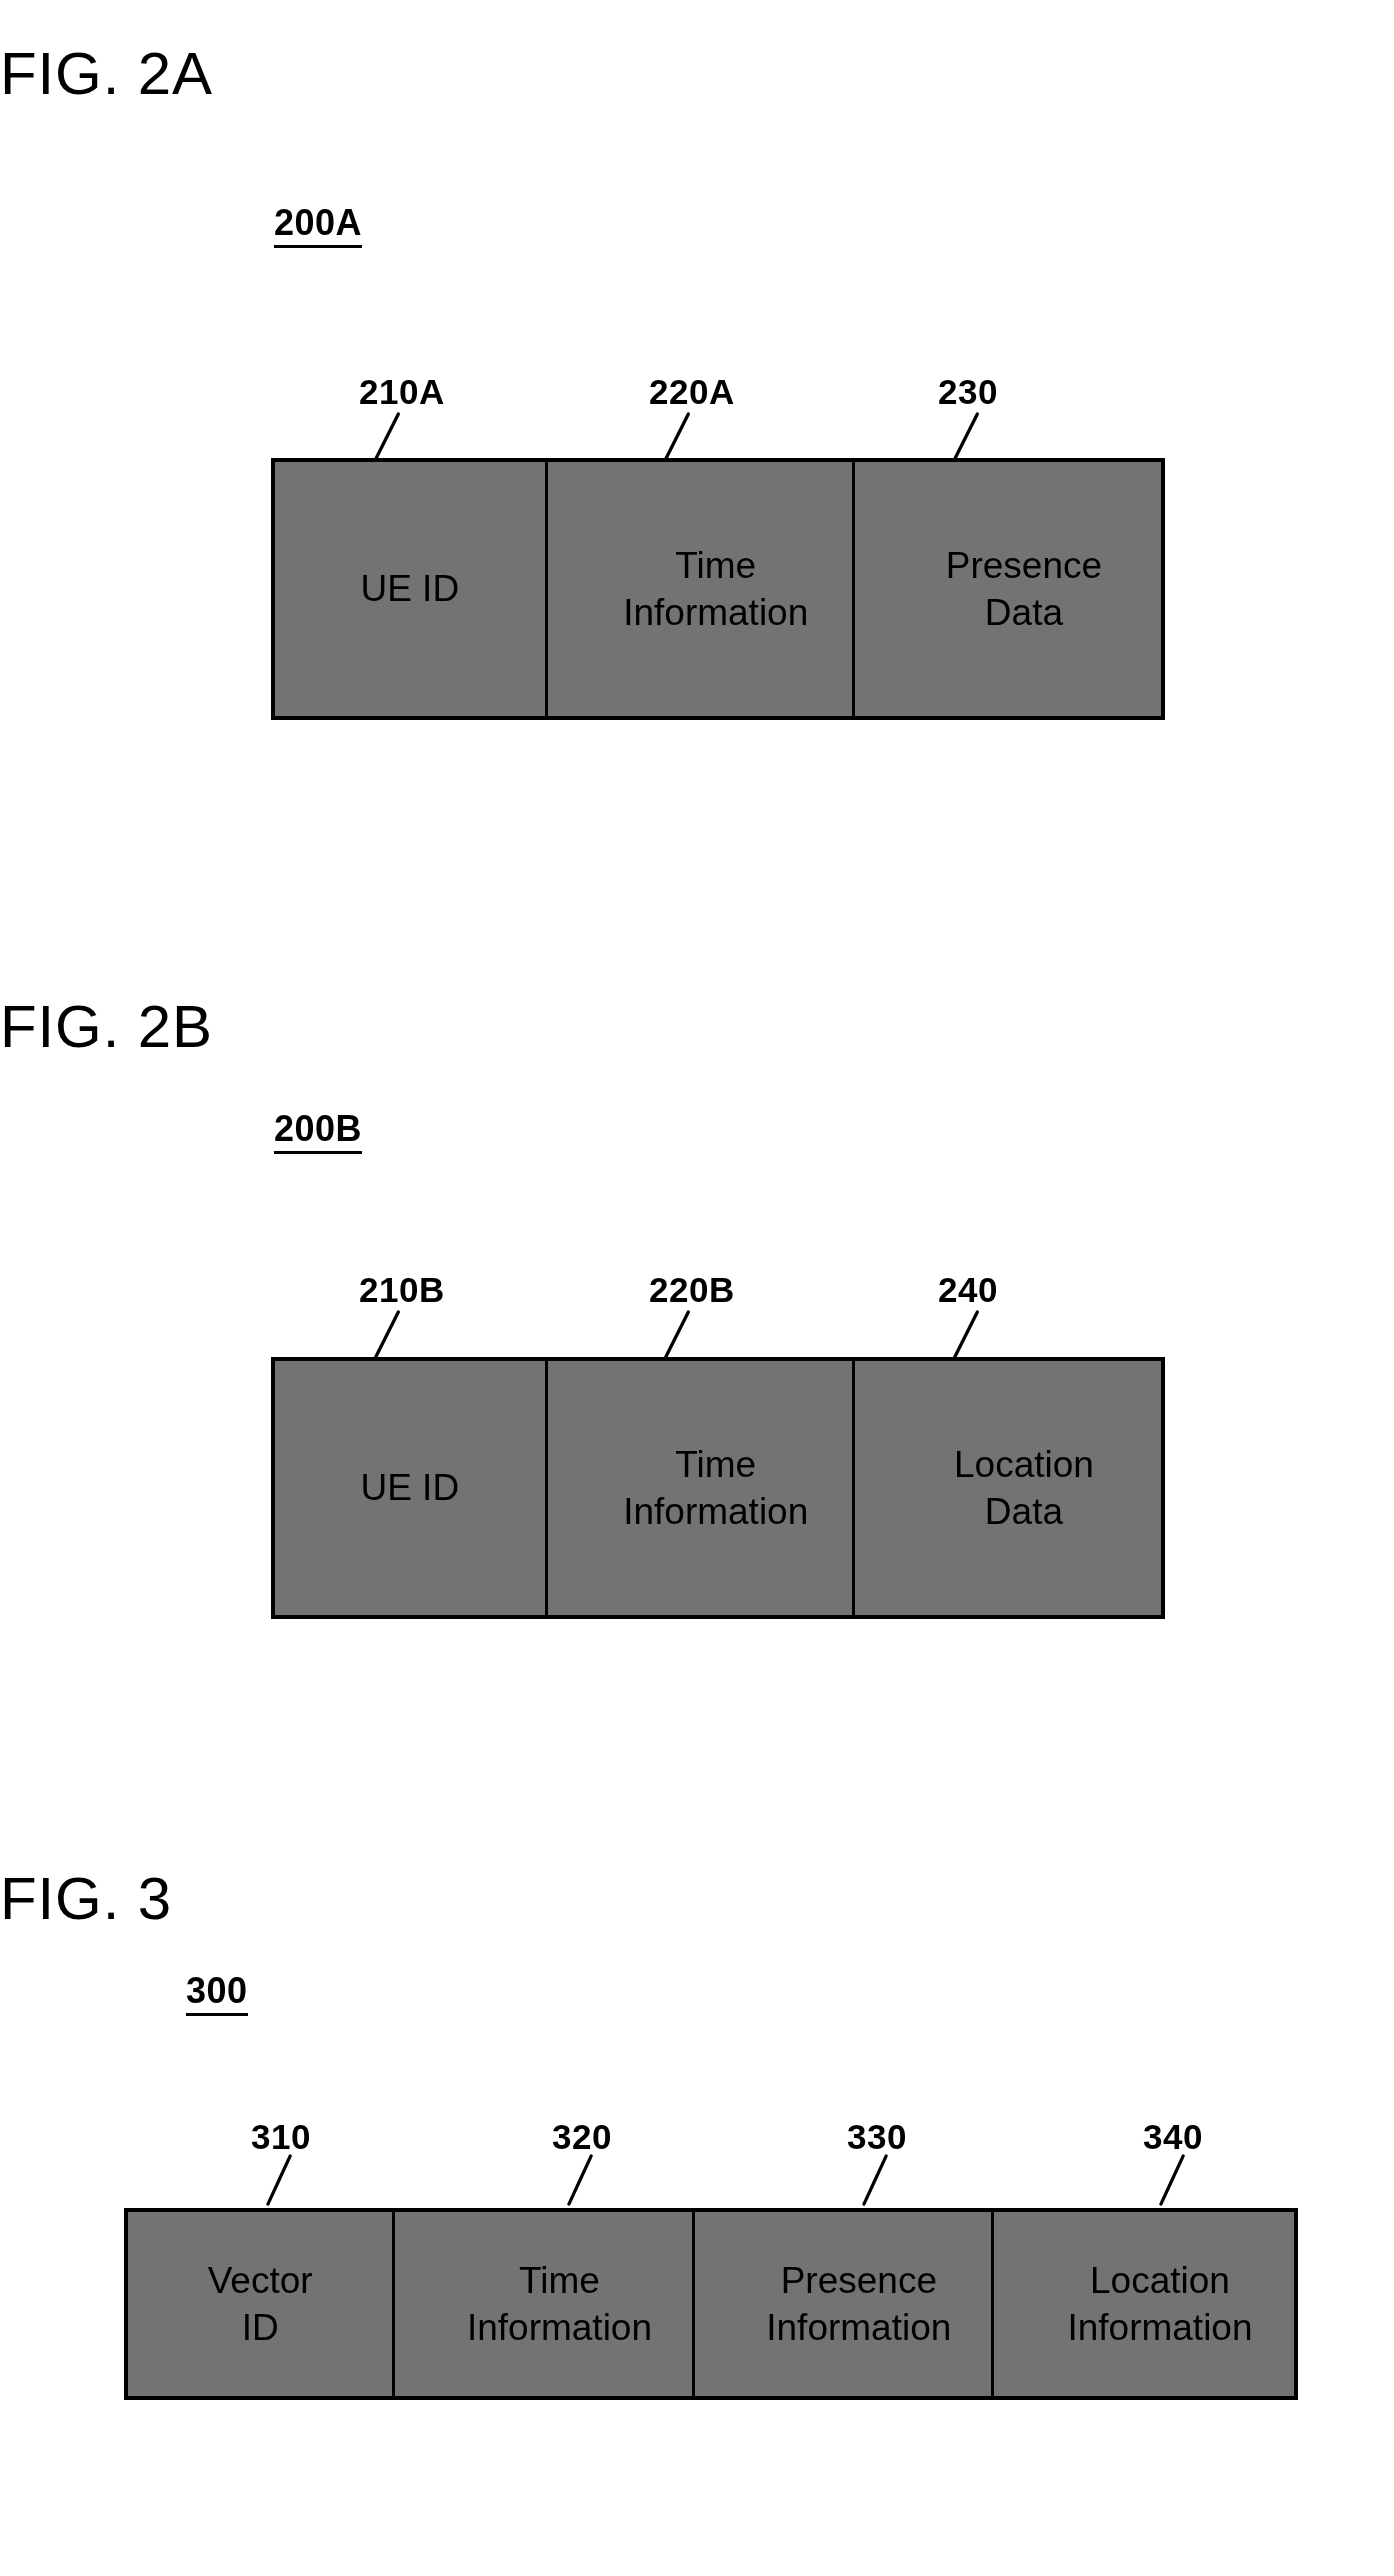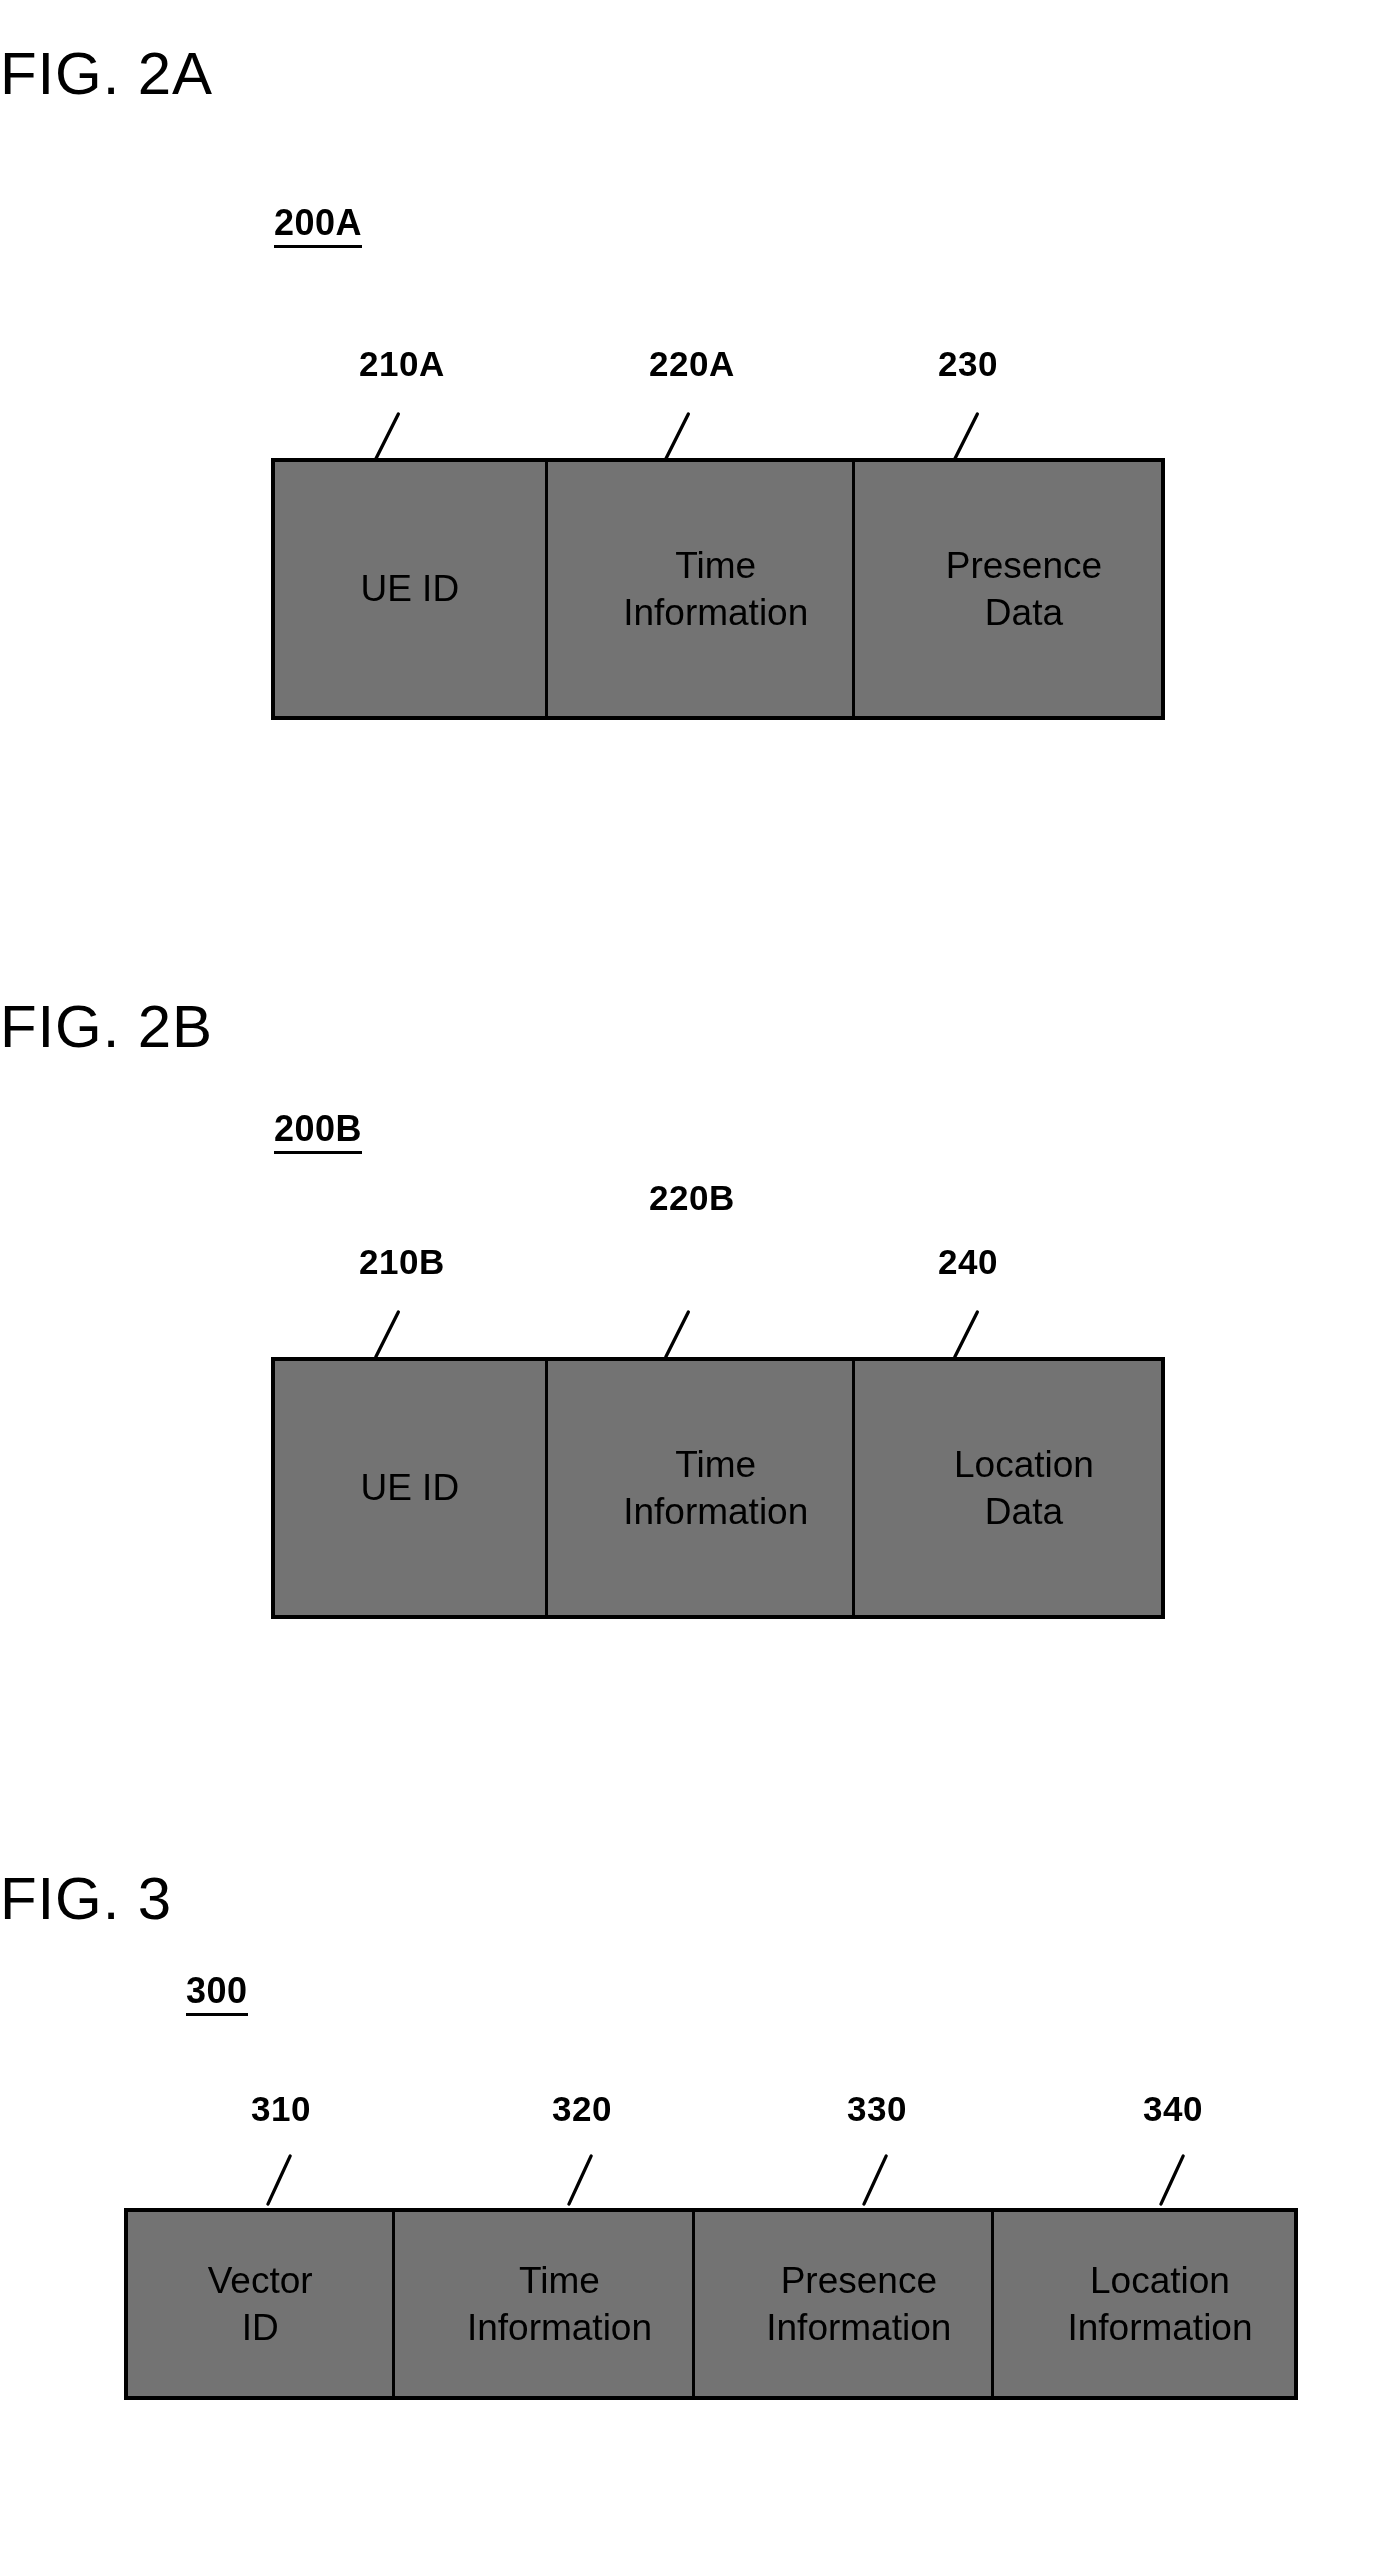--- a/index.html
+++ b/index.html
@@ -46,20 +46,21 @@
 
   
   .callout {
     position: absolute;
     font-size: 35px;
     font-weight: 600;
     letter-spacing: 0.5px;
     line-height: 1;
     white-space: nowrap;
     font-family: "Liberation Sans", sans-serif;
+    margin-top: 28px;
   }
 
   
   .leader {
     position: absolute;
     width: 32px;
     height: 49px;
     overflow: visible;
   }
   .leader svg { display: block; overflow: visible; }
@@ -133,21 +134,21 @@
   </div>
 </div>
 
 <div class="figure" style="top:0;">
 
   <div class="fig-title" style="position:absolute; top:992px; left:0; width:1394px;">FIG. 2B</div>
 
   <div class="ref-underlined" style="top:1110px; left:274px;">200B</div>
 
   <div class="callout" style="top:1244px; left:359px;">210B</div>
-  <div class="callout" style="top:1180px; left:649px;">220B</div>
+  <div class="callout" style="top:1244px; left:649px;">220B</div>
   <div class="callout" style="top:1244px; left:938px;">240</div>
 
   <div class="leader" style="top:1310px; left:372px;">
     <svg width="32" height="49" viewBox="0 0 34 52">
         <path d="M28 2 C20 18, 12 34, 4 50" stroke="#000" stroke-width="3.5" fill="none" stroke-linecap="round"></path>
       </svg>
   </div>
   <div class="leader" style="top:1310px; left:662px;">
     <svg width="32" height="49" viewBox="0 0 34 52">
         <path d="M28 2 C20 18, 12 34, 4 50" stroke="#000" stroke-width="3.5" fill="none" stroke-linecap="round"></path>

